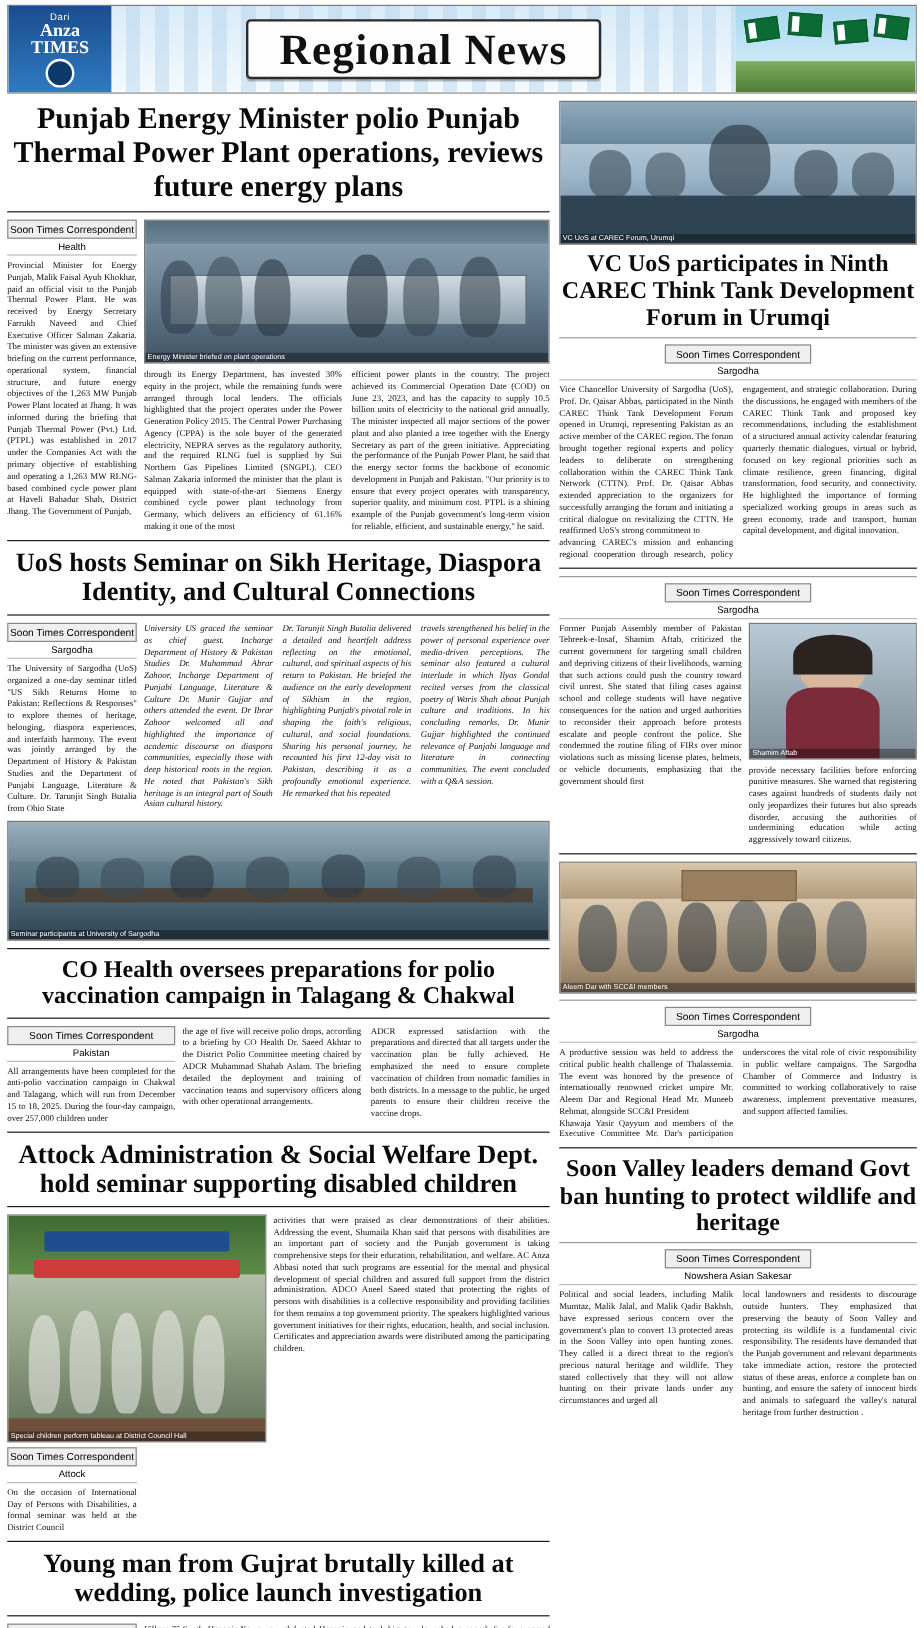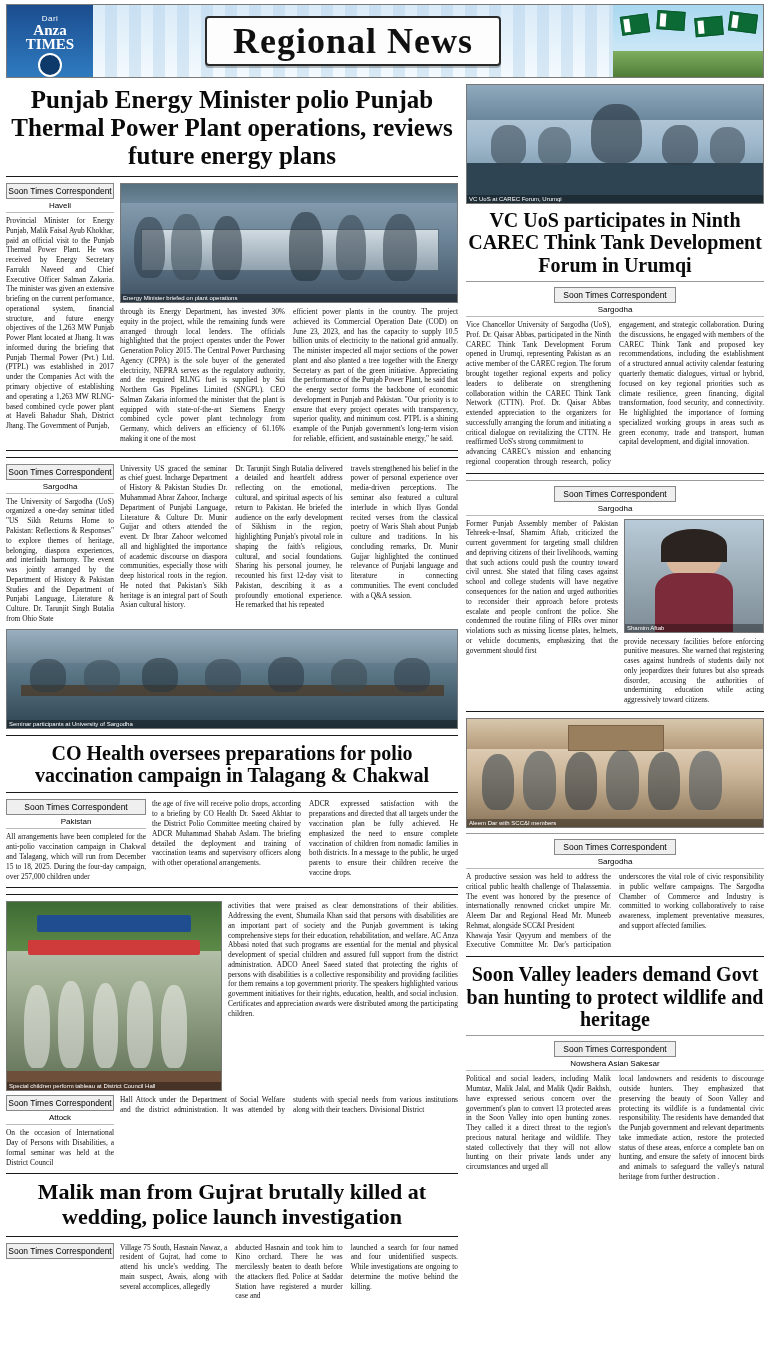--- a/index.html
+++ b/index.html
@@ -23,21 +23,21 @@
     position:relative;
     height:72px;
     border:1px solid #7a7a7a;
     background:linear-gradient(180deg,#cfe4f4 0%, #eaf3fb 40%, #f7fbff 100%);
     overflow:hidden;
     display:flex;
     align-items:center;
   }
   .mh-left{
     width:86px;height:100%;
-    display:flex;flex-direction:column;align-items:center;justify-content:flex-end;
+    display:flex;flex-direction:column;align-items:center;justify-content:center;
     background:linear-gradient(180deg,#1b4d8f,#2f7bc0);
     color:#fff;
     flex:0 0 86px;
   }
   .mh-left .dari{font-size:8px;font-family:"Liberation Sans",sans-serif;letter-spacing:.5px;}
   .mh-left .soon{font-size:15px;font-weight:bold;line-height:14px;}
   .mh-left .times{font-size:15px;font-weight:bold;line-height:14px;}
   .mh-left .logo-circle{
     width:20px;height:20px;border-radius:50%;
     background:#0d3a6b;border:2px solid #fff;margin-top:2px;
@@ -117,21 +117,21 @@
   .byplace{
     font-family:"Liberation Sans",sans-serif;
     font-size:8px;
     text-align:center;
     margin-bottom:3px;
     border-bottom:1px solid #bbb;
     padding-bottom:2px;
   }
 
   .cols2{column-count:2;column-gap:8px;}
-  .cols3{column-count:3;column-gap:8px;}
+  .cols3{column-count:3;column-gap:8px;font-style:italic;}
   .body-text{
     font-size:7.4px;
     line-height:1.32;
     text-align:justify;
     hyphens:auto;
     color:#111;
   }
 
   .photo{
     border:1px solid #777;
@@ -184,21 +184,21 @@
   <div class="body-wrap">
 
     <div class="col-left">
 
       <div>
         <div class="headline h-xl">Punjab Energy Minister polio Punjab Thermal Power Plant operations, reviews future energy plans</div>
         <hr class="rule">
         <div class="flex-row">
           <div style="width:108px;flex:0 0 108px;">
             <div class="byline">Soon Times Correspondent</div>
-            <div class="byplace">Haveli</div>
+            <div class="byplace">Health</div>
             <div class="body-text">Provincial Minister for Energy Punjab, Malik Faisal Ayub Khokhar, paid an official visit to the Punjab Thermal Power Plant. He was received by Energy Secretary Farrukh Naveed and Chief Executive Officer Salman Zakaria. The minister was given an extensive briefing on the current performance, operational system, financial structure, and future energy objectives of the 1,263 MW Punjab Power Plant located at Jhang. It was informed during the briefing that Punjab Thermal Power (Pvt.) Ltd. (PTPL) was established in 2017 under the Companies Act with the primary objective of establishing and operating a 1,263 MW RLNG-based combined cycle power plant at Haveli Bahadur Shah, District Jhang. The Government of Punjab,</div>
           </div>
           <div style="flex:1;">
             <div class="photo ph-a" style="height:118px;margin-bottom:4px;">
               <div style="position:absolute;left:6%;top:38%;width:88%;height:34%;background:linear-gradient(180deg,#e8eef2,#9fb0bb);opacity:.8;border:1px solid #5c6d78;"></div>
               <div class="fig" style="left:4%;top:28%;width:9%;height:52%;background:#2b3b47;"></div>
               <div class="fig" style="left:15%;top:25%;width:9%;height:56%;background:#3a4a56;"></div>
               <div class="fig" style="left:27%;top:27%;width:9%;height:54%;background:#24323c;"></div>
               <div class="fig" style="left:50%;top:24%;width:10%;height:58%;background:#1f2c35;"></div>
               <div class="fig" style="left:64%;top:26%;width:9%;height:55%;background:#33424d;"></div>
@@ -210,20 +210,21 @@
               <div class="body-text">through its Energy Department, has invested 30% equity in the project, while the remaining funds were arranged through local lenders. The officials highlighted that the project operates under the Power Generation Policy 2015. The Central Power Purchasing Agency (CPPA) is the sole buyer of the generated electricity, NEPRA serves as the regulatory authority, and the required RLNG fuel is supplied by Sui Northern Gas Pipelines Limited (SNGPL). CEO Salman Zakaria informed the minister that the plant is equipped with state-of-the-art Siemens Energy combined cycle power plant technology from Germany, which delivers an efficiency of 61.16% making it one of the most</div>
               <div class="body-text">efficient power plants in the country. The project achieved its Commercial Operation Date (COD) on June 23, 2023, and has the capacity to supply 10.5 billion units of electricity to the national grid annually. The minister inspected all major sections of the power plant and also planted a tree together with the Energy Secretary as part of the green initiative. Appreciating the performance of the Punjab Power Plant, he said that the energy sector forms the backbone of economic development in Punjab and Pakistan. "Our priority is to ensure that every project operates with transparency, superior quality, and minimum cost. PTPL is a shining example of the Punjab government's long-term vision for reliable, efficient, and sustainable energy," he said.</div>
             </div>
           </div>
         </div>
       </div>
 
       <hr class="rule">
 
       <div>
+        <div class="headline h-lg">UoS hosts Seminar on Sikh Heritage, Diaspora Identity, and Cultural Connections</div>
         <hr class="rule">
         <div class="flex-row">
           <div style="width:108px;flex:0 0 108px;">
             <div class="byline">Soon Times Correspondent</div>
             <div class="byplace">Sargodha</div>
             <div class="body-text">The University of Sargodha (UoS) organized a one-day seminar titled "US Sikh Returns Home to Pakistan: Reflections &amp; Responses" to explore themes of heritage, belonging, diaspora experiences, and interfaith harmony. The event was jointly arranged by the Department of History &amp; Pakistan Studies and the Department of Punjabi Language, Literature &amp; Culture. Dr. Tarunjit Singh Butalia from Ohio State</div>
           </div>
           <div style="flex:1;" class="cols3">
             <div class="body-text">University US graced the seminar as chief guest. Incharge Department of History &amp; Pakistan Studies Dr. Muhammad Abrar Zahoor, Incharge Department of Punjabi Language, Literature &amp; Culture Dr. Munir Gujjar and others attended the event. Dr Ibrar Zahoor welcomed all and highlighted the importance of academic discourse on diaspora communities, especially those with deep historical roots in the region. He noted that Pakistan's Sikh heritage is an integral part of South Asian cultural history.</div>
             <div class="body-text">Dr. Tarunjit Singh Butalia delivered a detailed and heartfelt address reflecting on the emotional, cultural, and spiritual aspects of his return to Pakistan. He briefed the audience on the early development of Sikhism in the region, highlighting Punjab's pivotal role in shaping the faith's religious, cultural, and social foundations. Sharing his personal journey, he recounted his first 12-day visit to Pakistan, describing it as a profoundly emotional experience. He remarked that his repeated</div>
@@ -258,20 +259,21 @@
           <div style="flex:1;" class="cols2">
             <div class="body-text">the age of five will receive polio drops, according to a briefing by CO Health Dr. Saeed Akhtar to the District Polio Committee meeting chaired by ADCR Muhammad Shahab Aslam. The briefing detailed the deployment and training of vaccination teams and supervisory officers along with other operational arrangements.</div>
             <div class="body-text">ADCR expressed satisfaction with the preparations and directed that all targets under the vaccination plan be fully achieved. He emphasized the need to ensure complete vaccination of children from nomadic families in both districts. In a message to the public, he urged parents to ensure their children receive the vaccine drops.</div>
           </div>
         </div>
       </div>
 
       <hr class="rule">
 
       <div>
+        <div class="headline h-lg">Attock Administration &amp; Social Welfare Dept. hold seminar supporting disabled children</div>
         <hr class="rule">
         <div class="flex-row">
           <div style="width:216px;flex:0 0 216px;">
             <div class="photo ph-c" style="height:188px;">
               <div class="strip" style="top:0;height:26%;background:linear-gradient(180deg,#3e6b34,#5e8a48);"></div>
               <div style="position:absolute;left:14%;top:7%;width:72%;height:9%;background:#1f4d8f;border-radius:2px;"></div>
               <div style="position:absolute;left:10%;top:20%;width:80%;height:8%;background:#cf3a3a;border-radius:2px;"></div>
               <div class="fig" style="left:8%;top:44%;width:12%;height:44%;background:#f1f1ef;"></div>
               <div class="fig" style="left:24%;top:42%;width:12%;height:46%;background:#eeeeec;"></div>
               <div class="fig" style="left:40%;top:43%;width:12%;height:45%;background:#f3f3f1;"></div>
@@ -285,29 +287,28 @@
             <div class="body-text">activities that were praised as clear demonstrations of their abilities. Addressing the event, Shumaila Khan said that persons with disabilities are an important part of society and the Punjab government is taking comprehensive steps for their education, rehabilitation, and welfare. AC Anza Abbasi noted that such programs are essential for the mental and physical development of special children and assured full support from the district administration. ADCO Aneel Saeed stated that protecting the rights of persons with disabilities is a collective responsibility and providing facilities for them remains a top government priority. The speakers highlighted various government initiatives for their rights, education, health, and social inclusion. Certificates and appreciation awards were distributed among the participating children.</div>
           </div>
         </div>
         <div class="flex-row" style="margin-top:4px;">
           <div style="width:108px;flex:0 0 108px;">
             <div class="byline">Soon Times Correspondent</div>
             <div class="byplace">Attock</div>
             <div class="body-text">On the occasion of International Day of Persons with Disabilities, a formal seminar was held at the District Council</div>
           </div>
           <div style="flex:1;" class="cols2">
-            <div class="body-text">Hall Attock under the Department of Social Welfare and the district administration. It was attended by students with special needs from various institutions along with their teachers. Divisional District</div>
-          </div>
-        </div>
-      </div>
-
-      <hr class="rule">
-
-      <div>
-        <div class="headline h-lg">Malik man from Gujrat brutally killed at wedding, police launch investigation</div>
+          </div>
+        </div>
+      </div>
+
+      <hr class="rule">
+
+      <div>
+        <div class="headline h-lg">Young man from Gujrat brutally killed at wedding, police launch investigation</div>
         <hr class="rule">
         <div class="flex-row">
           <div style="width:108px;flex:0 0 108px;">
             <div class="byline">Soon Times Correspondent</div>
 
           </div>
           <div style="flex:1;" class="cols3">
             <div class="body-text">Village 75 South, Hasnain Nawaz, a resident of Gujrat, had come to attend his uncle's wedding. The main suspect, Awais, along with several accomplices, allegedly</div>
             <div class="body-text">abducted Hasnain and took him to Kino orchard. There he was mercilessly beaten to death before the attackers fled. Police at Saddar Station have registered a murder case and</div>
             <div class="body-text">launched a search for four named and four unidentified suspects. While investigations are ongoing to determine the motive behind the killing.</div>

